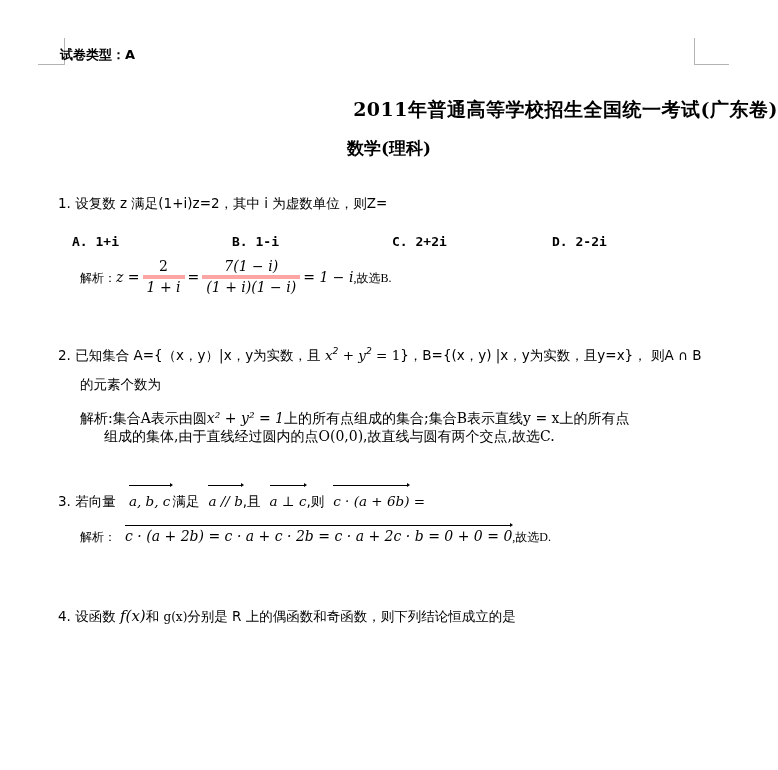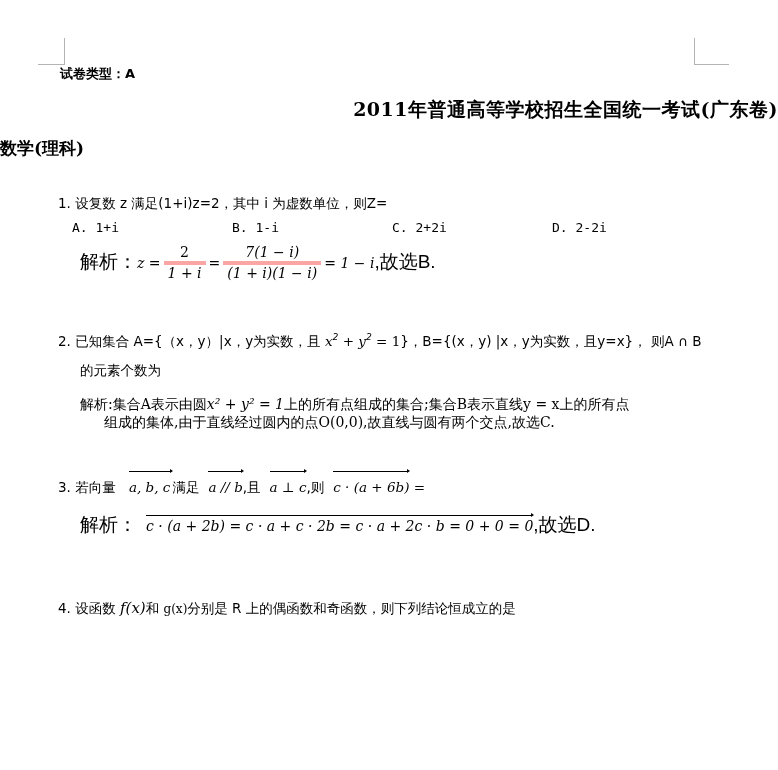--- a/index.html
+++ b/index.html
@@ -37,21 +37,21 @@
     left: 694px;
     top: 38px;
     width: 34px;
     border-left: 1px solid #b4b4b4;
     border-bottom: 1px solid #b4b4b4;
   }
 
   .paper-type {
     position: absolute;
     left: 60px;
-    top: 65px;
+    top: 46px;
     font-family: "DejaVu Sans", "Liberation Sans", sans-serif;
     font-size: 13px;
     font-weight: bold;
     letter-spacing: 0px;
     white-space: nowrap;
   }
 
   .doc-title {
     position: absolute;
     left: 0;
@@ -61,21 +61,21 @@
     font-family: "DejaVu Serif", "Liberation Serif", serif;
     font-size: 19px;
     font-weight: bold;
     letter-spacing: 0.5px;
   }
   .doc-subtitle {
     position: absolute;
     left: 0;
     top: 137px;
     width: 778px;
-    text-align: left;
+    text-align: center;
     font-family: "DejaVu Serif", "Liberation Serif", serif;
     font-size: 17px;
     font-weight: bold;
   }
 
   .content {
     position: absolute;
     left: 58px;
     top: 175px;
     width: 690px;
@@ -97,24 +97,25 @@
     font-family: "DejaVu Sans", "Liberation Sans", sans-serif;
   }
   .q-stem2 {
     font-size: 13.5px;
     line-height: 29px;
     padding-left: 22px;
     font-family: "DejaVu Sans", "Liberation Sans", sans-serif;
   }
   .options {
     padding-left: 14px;
-    margin-top: 2px;
+    margin-top: 16px;
     font-family: "DejaVu Sans Mono", "Liberation Mono", monospace;
     font-size: 13px;
     white-space: pre;
+    font-weight: bold;
   }
   .opt {
     display: inline-block;
   }
   .solution {
     margin-top: 10px;
     padding-left: 22px;
     font-family: "DejaVu Serif", "Liberation Serif", serif;
     font-size: 14px;
     line-height: 1.35;
@@ -177,22 +178,22 @@
     content: "";
     position: absolute;
     right: -1px;
     top: -3px;
     border-left: 3px solid #000;
     border-top: 2px solid transparent;
     border-bottom: 2px solid transparent;
   }
   .vecwide { padding-right: 2px; }
   .sol-label {
-    font-family: Liberation Sans, sans-serif;
-    font-size: 19px;
+    font-family: Liberation Serif, serif;
+    font-size: 12px;
   }
   .spacer-lg { height: 26px; }
   .spacer-md { height: 16px; }
 </style>
 </head>
 <body>
 
 <div class="page">
 
   <div class="crop-mark tl-inner"></div>

